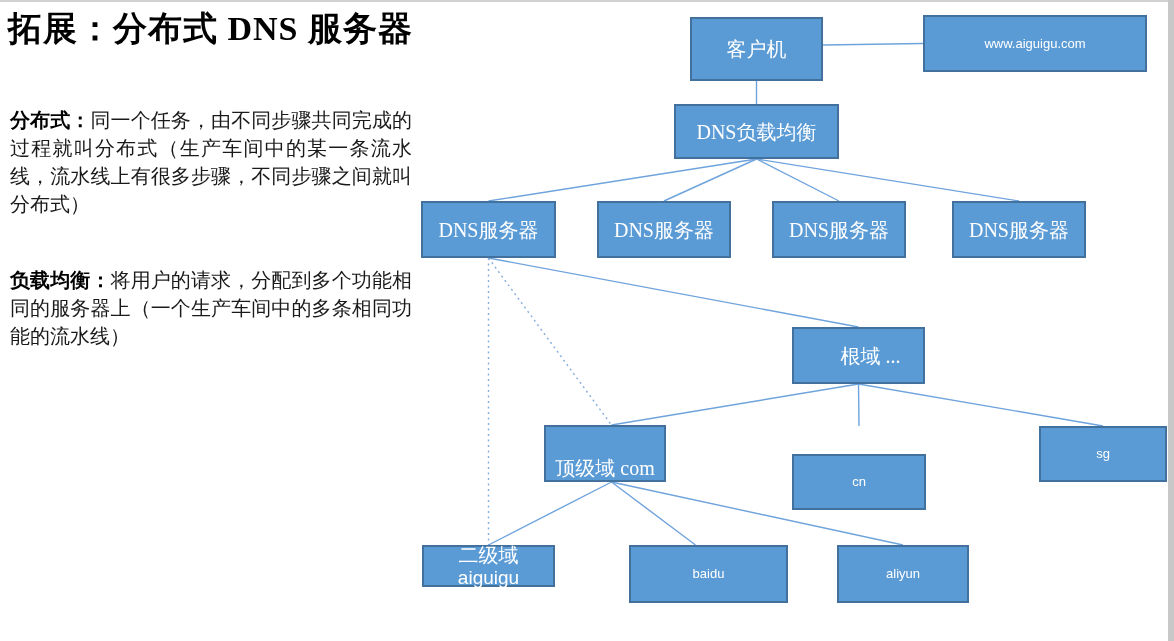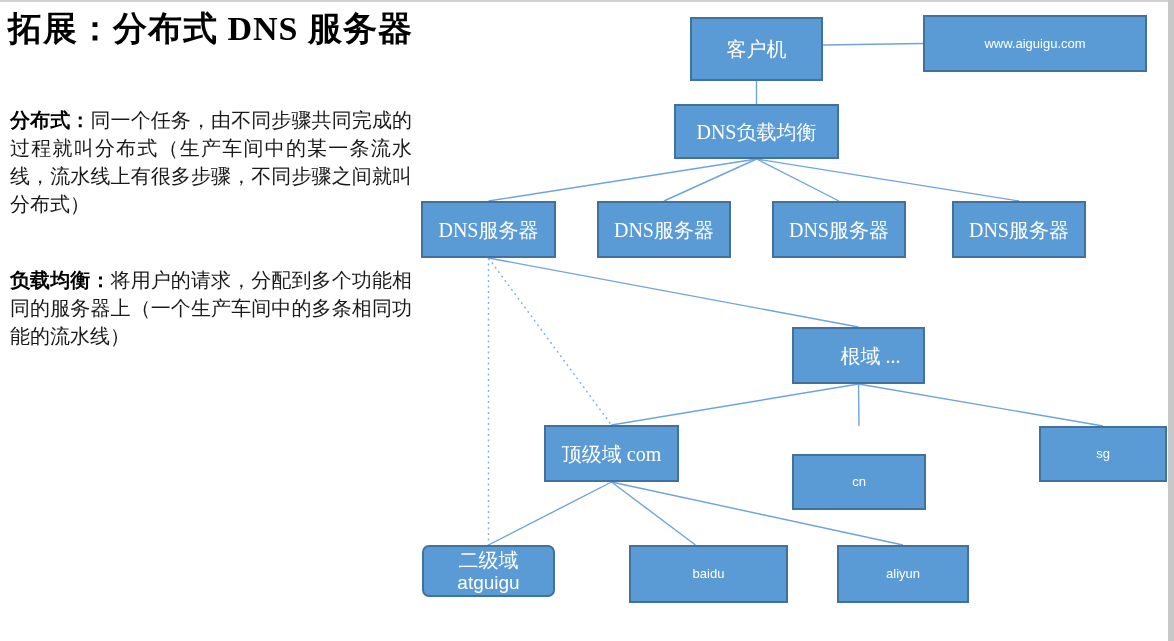--- a/index.html
+++ b/index.html
@@ -60,24 +60,24 @@
 
   
   #n-client        { left: 690px;  top: 17px;  width: 133px; height: 64px; }
   #n-website       { left: 923px;  top: 15px;  width: 224px; height: 57px; }
   #n-load-balancer { left: 674px;  top: 104px; width: 165px; height: 55px; }
   #n-dns1          { left: 421px;  top: 201px; width: 135px; height: 57px; }
   #n-dns2          { left: 597px;  top: 201px; width: 134px; height: 57px; }
   #n-dns3          { left: 772px;  top: 201px; width: 134px; height: 57px; }
   #n-dns4          { left: 952px;  top: 201px; width: 134px; height: 57px; }
   #n-root          { left: 792px;  top: 327px; width: 133px; height: 57px; padding-left: 24px; }
-  #n-tld-com       { left: 544px;  top: 425px; width: 135px; height: 57px; }
+  #n-tld-com       { left: 544px;  top: 425px; width: 122px; height: 57px; justify-content: flex-end; }
   #n-cn            { left: 792px;  top: 426px; width: 134px; height: 56px; margin-top: 28px; }
   #n-sg            { left: 1039px; top: 426px; width: 128px; height: 56px; }
-  #n-sld-atguigu   { left: 422px;  top: 545px; width: 133px; height: 52px; border-radius: 7px; }
+  #n-sld-atguigu   { left: 422px;  top: 545px; width: 133px; height: 42px; }
   #n-baidu         { left: 629px;  top: 545px; width: 159px; height: 58px; }
   #n-aliyun        { left: 837px;  top: 545px; width: 132px; height: 58px; }
   #n-sld-atguigu .l2 { font-family: "Liberation Sans", "DejaVu Sans", sans-serif; font-size: 19px; }
 </style>
 </head>
 <body>
 
 <div id="page" style="--node-fill: #5b9bd5; --node-border: #41719c; --node-text: #ffffff; --connector: #6fa3dc; --connector-dotted: #86aede;">
   <div id="top-border"></div>
   <div id="right-border"></div>
@@ -139,21 +139,21 @@
       <span>顶级域 com</span>
     </div>
     <div class="node latin" id="n-cn">
       <span>cn</span>
     </div>
     <div class="node latin" id="n-sg">
       <span>sg</span>
     </div>
     <div class="node" id="n-sld-atguigu">
       <span class="l1">二级域</span>
-      <span class="l2">atguigu</span>
+      <span class="l2">aiguigu</span>
     </div>
     <div class="node latin" id="n-baidu">
       <span>baidu</span>
     </div>
     <div class="node latin" id="n-aliyun">
       <span>aliyun</span>
     </div>
   </div>
 </div>
 

